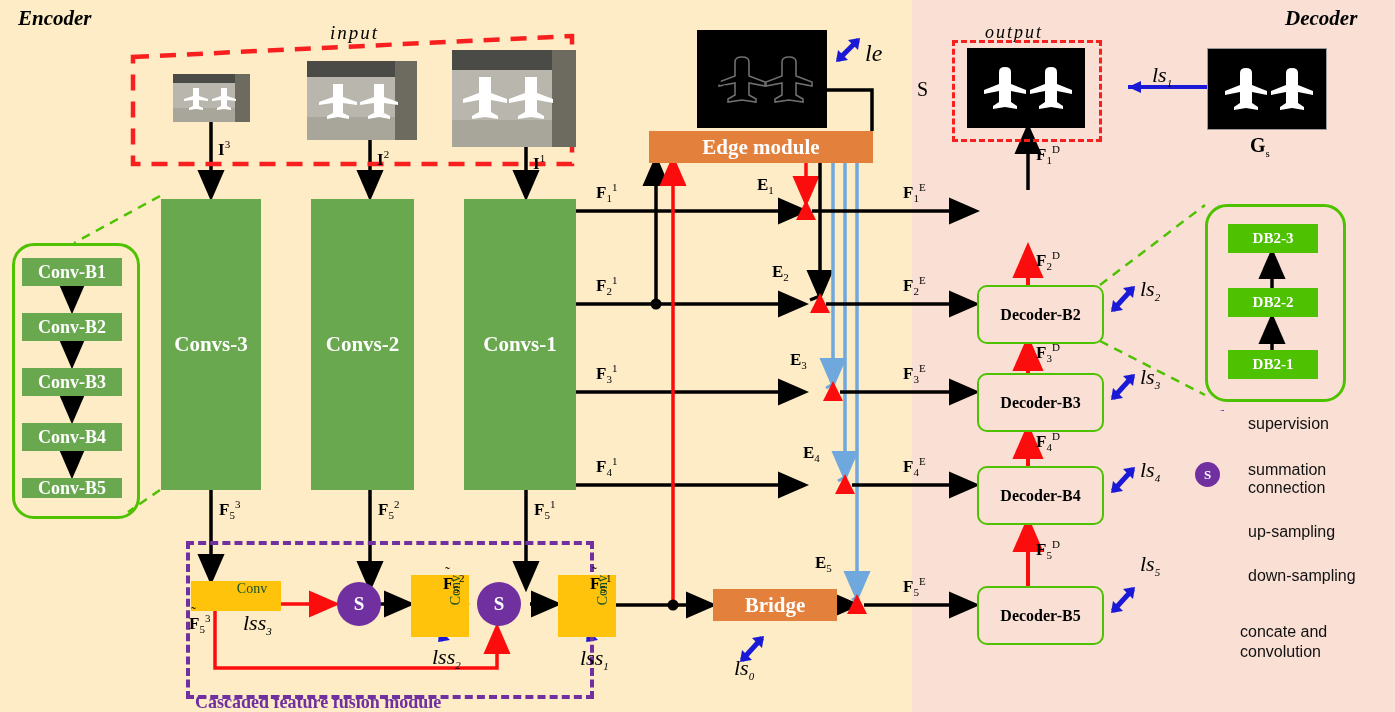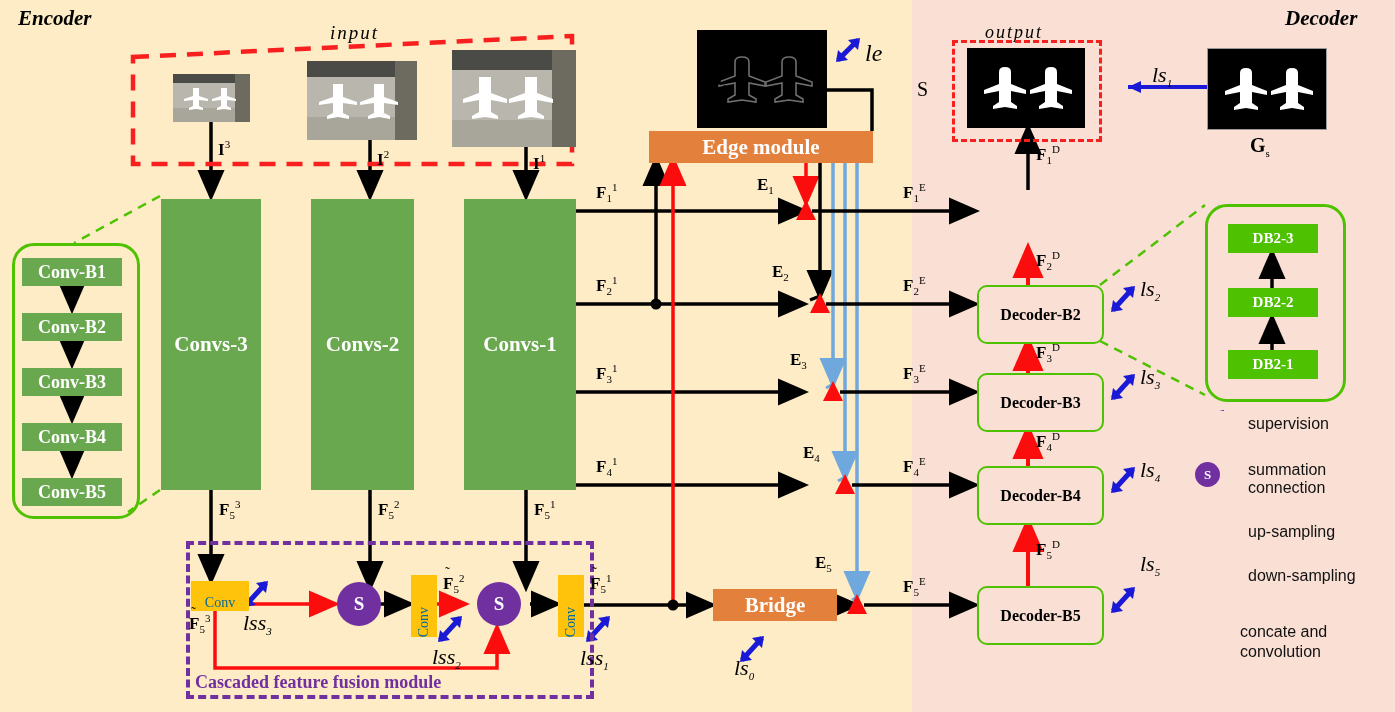--- a/index.html
+++ b/index.html
@@ -6,22 +6,22 @@
   body{width:1395px;height:712px;background:#fff;font-family:"Liberation Serif",serif;overflow:hidden;}
   #root{position:relative;width:1395px;height:712px;overflow:hidden;}
   .bg-enc{position:absolute;left:0;top:0;width:912px;height:712px;background:#fdecc6;}
   .bg-dec{position:absolute;left:912px;top:0;width:483px;height:712px;background:#fae0d4;}
   .abs{position:absolute;}
   .ttl{font-family:"Liberation Serif",serif;font-weight:bold;font-style:italic;font-size:21px;color:#000;white-space:nowrap;}
   .greenbox{position:absolute;background:#6aa84f;display:flex;align-items:center;justify-content:center;
             color:#fff;font-weight:bold;font-family:"Liberation Serif",serif;font-size:21px;}
   .orangebox{position:absolute;background:#e2803c;display:flex;align-items:center;justify-content:center;
              color:#fff;font-weight:bold;font-family:"Liberation Serif",serif;font-size:21px;}
-  .yellowbox{position:absolute;background:#ffc30b;display:flex;align-items:flex-end;justify-content:center;
-             color:#0369a1;font-family:"Liberation Serif",serif;font-size:14px;}
+  .yellowbox{position:absolute;background:#ffc30b;display:flex;align-items:flex-start;justify-content:center;
+             color:#14532d;font-family:"Liberation Serif",serif;font-size:14px;padding-left:32px;}
   .decbox{position:absolute;border:2.5px solid #4ec100;border-radius:10px;background:#fae0d4;
           display:flex;align-items:center;justify-content:center;color:#000;font-weight:bold;
           font-family:"Liberation Serif",serif;font-size:16px;}
   .convbtn{position:absolute;background:#6aa84f;display:flex;align-items:center;justify-content:center;
            color:#fff;font-weight:bold;font-family:"Liberation Serif",serif;font-size:18px;}
   .dbbox{position:absolute;background:#4ec100;display:flex;align-items:center;justify-content:center;
          color:#fff;font-weight:bold;font-family:"Liberation Serif",serif;font-size:15px;}
   .lbl{position:absolute;font-family:"Liberation Serif",serif;font-size:17px;color:#000;white-space:nowrap;}
   .lbl b{font-weight:bold;}
   .sub{font-size:11px;vertical-align:sub;}
@@ -300,21 +300,21 @@
     </div>
   <div class="convbtn" style="left:22px;top:313px;width:100px;height:28px;">
       <span>Conv-B2</span>
     </div>
   <div class="convbtn" style="left:22px;top:368px;width:100px;height:28px;">
       <span>Conv-B3</span>
     </div>
   <div class="convbtn" style="left:22px;top:423px;width:100px;height:28px;">
       <span>Conv-B4</span>
     </div>
-  <div class="convbtn" style="left:22px;top:478px;width:100px;height:28px;text-align:center;">
+  <div class="convbtn" style="left:22px;top:478px;width:100px;height:20px;text-align:center;">
       <span>Conv-B5</span>
     </div>
 
   <div class="lbl" style="left:219px;top:498px;"><b>F</b><span class="sub">5</span><span class="sup">3</span></div>
   <div class="lbl" style="left:378px;top:498px;"><b>F</b><span class="sub">5</span><span class="sup">2</span></div>
   <div class="lbl" style="left:534px;top:498px;"><b>F</b><span class="sub">5</span><span class="sup">1</span></div>
 
   <div class="lbl" style="left:596px;top:181px;"><b>F</b><span class="sub">1</span><span class="sup">1</span></div>
   <div class="lbl" style="left:596px;top:274px;"><b>F</b><span class="sub">2</span><span class="sup">1</span></div>
   <div class="lbl" style="left:596px;top:362px;"><b>F</b><span class="sub">3</span><span class="sup">1</span></div>
@@ -341,21 +341,21 @@
   <div class="lbl" style="left:790px;top:350px;"><b>E</b><span class="sub">3</span></div>
   <div class="lbl" style="left:803px;top:443px;"><b>E</b><span class="sub">4</span></div>
   <div class="lbl" style="left:815px;top:553px;"><b>E</b><span class="sub">5</span></div>
 
   <div class="orangebox" style="left:713px;top:589px;width:124px;height:32px;">
       <span>Bridge</span>
     </div>
   <div class="lbl ital" style="left:734px;top:655px;font-size:22px;"><span>ls</span><span class="sub">0</span></div>
 
   <div class="abs" style="left:186px;top:541px;width:400px;height:150px;border:4px dashed #7030a0;"></div>
-  <div class="abs" style="left:195px;top:672px;font-weight:bold;font-size:18px;color:#7030a0;font-family:'Liberation Serif',serif;">Cascaded feature fusion module</div>
+  <div class="abs" style="left:195px;top:692px;font-weight:bold;font-size:18px;color:#7030a0;font-family:'Liberation Serif',serif;">Cascaded feature fusion module</div>
 
   <div class="yellowbox" style="left:191px;top:581px;width:58px;height:30px;">
       <span>Conv</span>
     </div>
   <div class="yellowbox" style="left:411px;top:575px;width:26px;height:62px;">
       <span style="writing-mode:vertical-rl;transform:rotate(180deg);">Conv</span>
     </div>
   <div class="yellowbox" style="left:558px;top:575px;width:26px;height:62px;">
       <span style="writing-mode:vertical-rl;transform:rotate(180deg);">Conv</span>
     </div>

